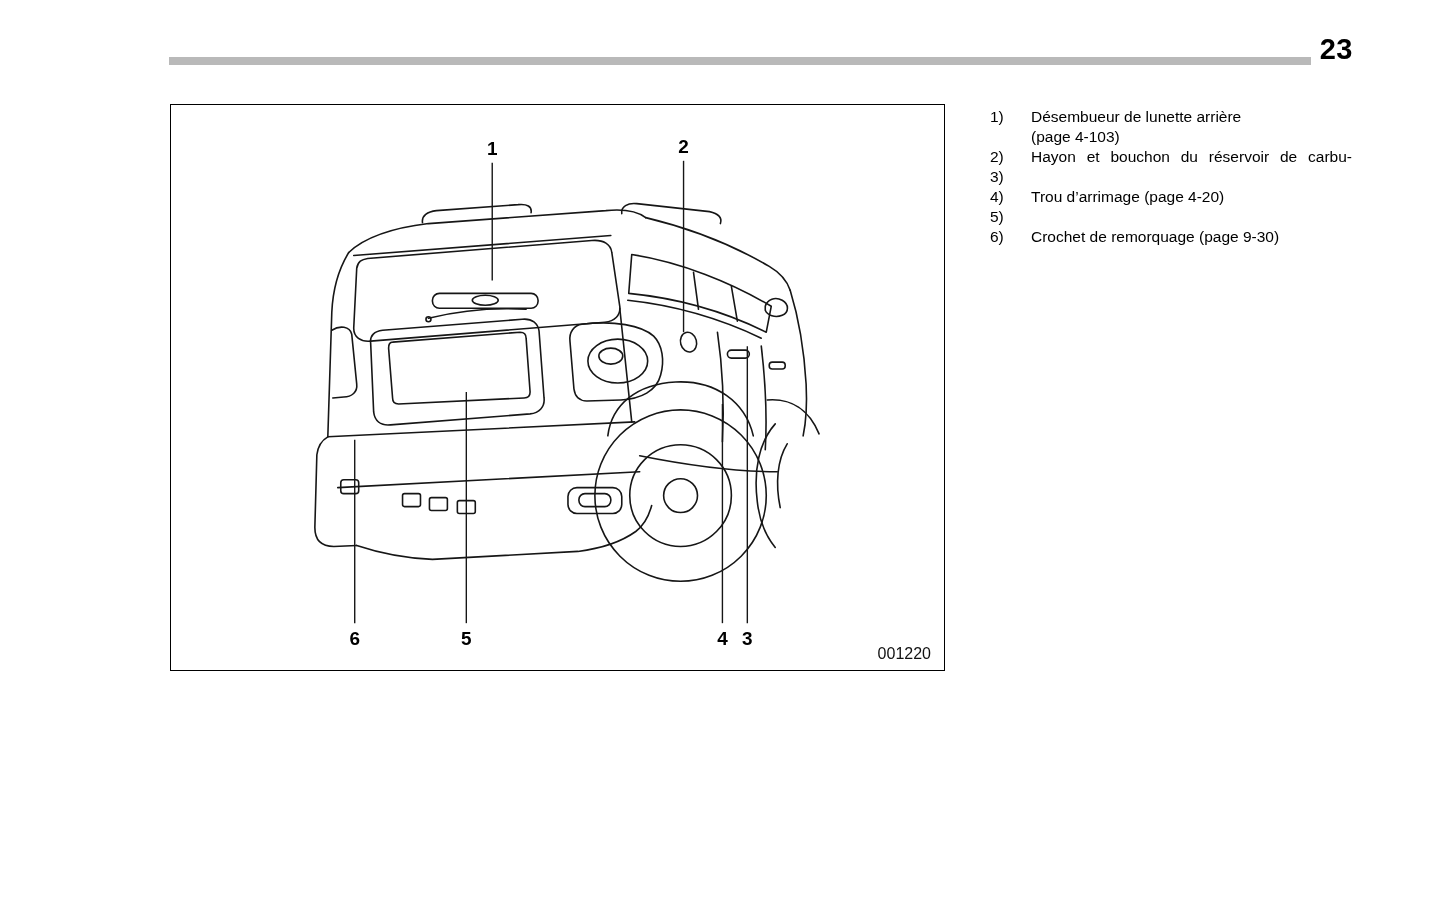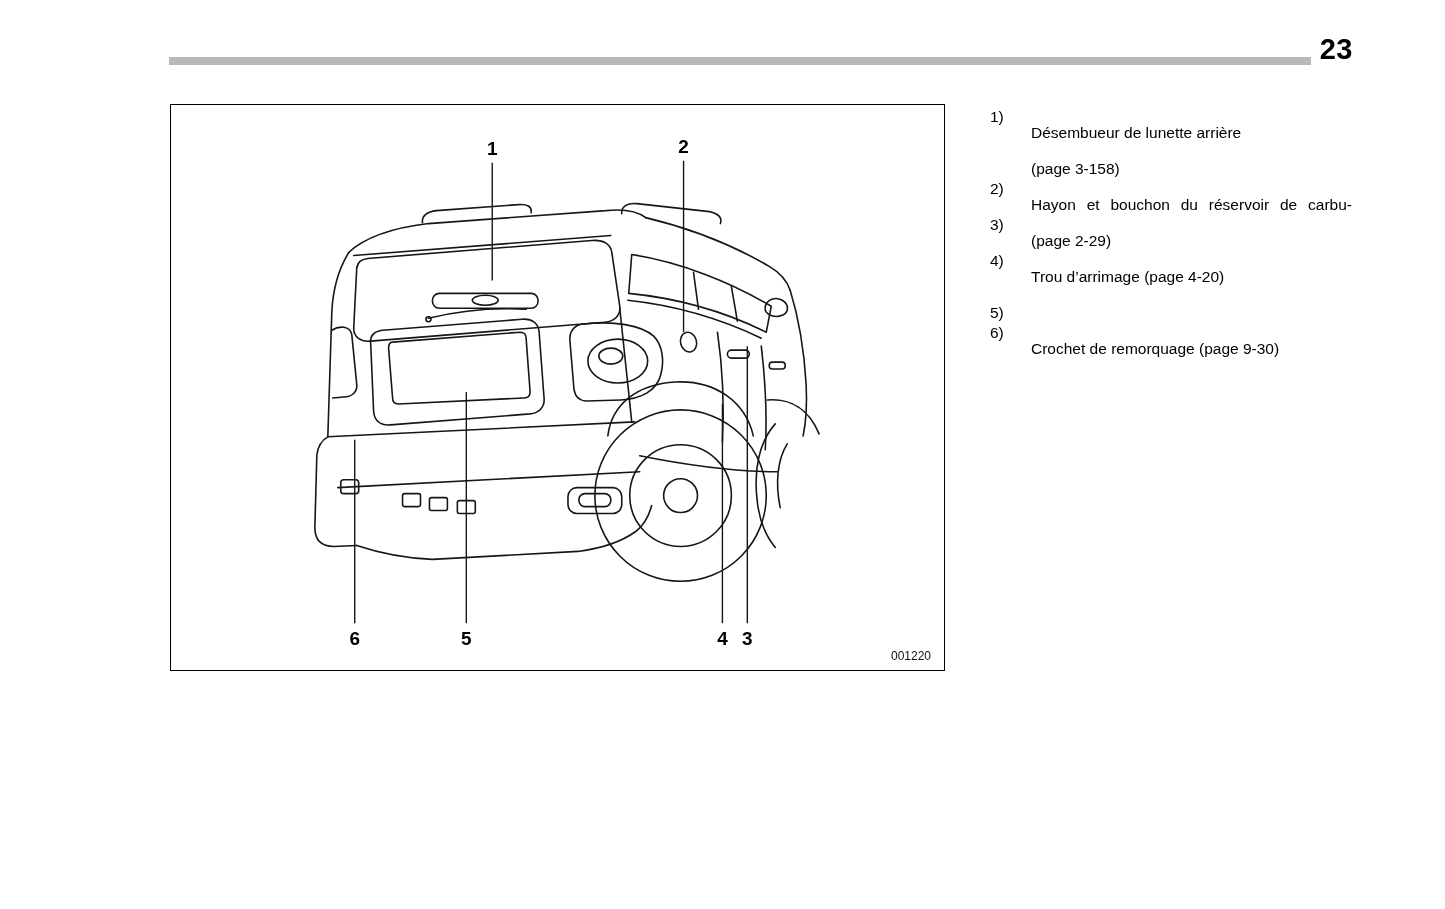--- a/index.html
+++ b/index.html
@@ -14,33 +14,33 @@
   .page-number{
     position:absolute;right:92px;top:33px;
     font-size:29px;font-weight:700;letter-spacing:.5px;
   }
   .figure-box{
     position:absolute;left:170px;top:104px;width:775px;height:567px;
     border:1px solid #000;box-sizing:border-box;background:#fff;
   }
   .figure-box svg{position:absolute;left:0;top:0;width:100%;height:100%;}
   .figure-code{
-    position:absolute;right:13px;bottom:7px;font-size:12px;color:#111;
+    position:absolute;right:13px;bottom:7px;font-size:16px;color:#111;
   }
   .callout{
     font-family:"Liberation Sans",sans-serif;font-weight:700;font-size:19px;fill:#000;
   }
   .legend{
     position:absolute;left:990px;top:107px;width:365px;
     font-size:15.5px;line-height:20px;
   }
   .legend-item{display:flex;}
   .legend-item .num{flex:none;width:41px;}
   .legend-item .txt{flex:1;max-width:321px;}
-  .l1,.l2{display:block;margin-top:16px;}
+  .l1,.l2{display:block;}
   .just{text-align:justify;text-align-last:justify;}
   .footer-suite{
     position:absolute;right:93px;top:808px;
     font-size:16.5px;font-weight:400;font-style:italic;white-space:nowrap;margin-top:39px;
   }
 </style>
 </head>
 <body>
 
 <div class="page">
@@ -130,33 +130,32 @@
       <text class="callout" x="578" y="542" text-anchor="middle">3</text>
     </svg>
     <span class="figure-code">001220</span>
   </div>
 
   <div class="legend">
     <div class="legend-item">
       <span class="num">1)</span>
       <span class="txt">
         <span class="l1">Désembueur de lunette arrière</span>
-        <span class="l2">(page 3-158)</span>
+        <span class="l2">(page 4-103)</span>
       </span>
     </div>
     <div class="legend-item">
       <span class="num">2)</span>
       <span class="txt">
         <span class="l1 just">Hayon et bouchon du réservoir de carbu-</span>
       </span>
     </div>
     <div class="legend-item">
       <span class="num">3)</span>
       <span class="txt">
-        <span class="l2">(page 2-29)</span>
       </span>
     </div>
     <div class="legend-item">
       <span class="num">4)</span>
       <span class="txt">
         <span class="l1">Trou d’arrimage (page 4-20)</span>
         <span class="l2"></span>
       </span>
     </div>
     <div class="legend-item">

